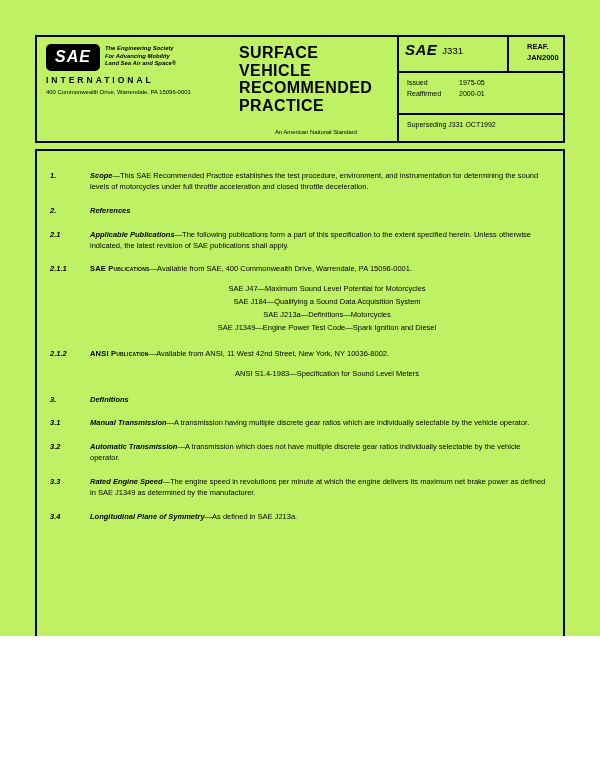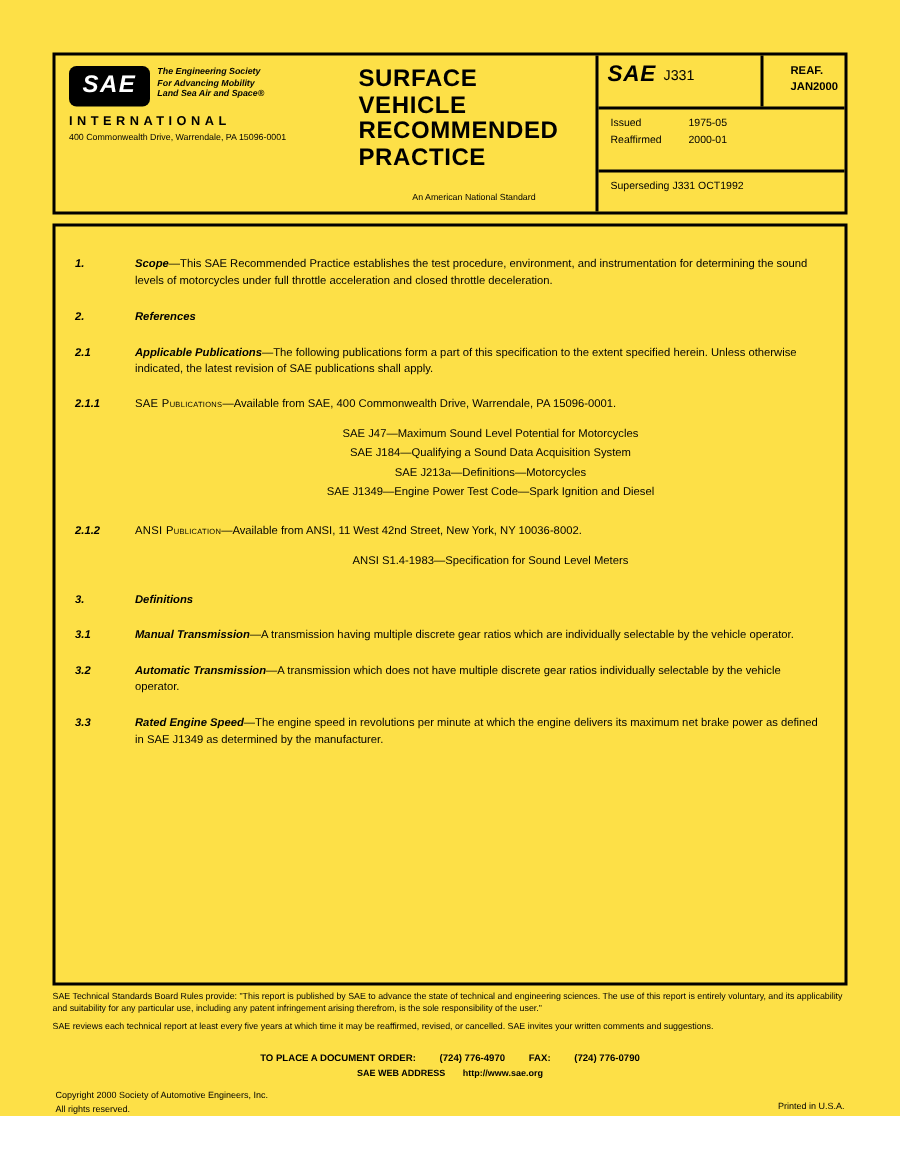--- a/index.html
+++ b/index.html
@@ -1,21 +1,21 @@
 <!DOCTYPE html>
 <html><head>
 <meta charset="utf-8">
 <style>
   * { box-sizing: border-box; margin: 0; padding: 0; }
   html, body { background: #ffffff; }
   .page {
     position: relative;
     width: 600px;
-    height: 744px;
-    background: #fde047;
+    height: 636px;
+    background: #bef264;
     color: #000;
     font-family: "Liberation Sans", sans-serif;
     overflow: hidden;
   }
 
   
   .header-box {
     position: absolute;
     left: 35px; top: 35px;
     width: 530px; height: 108px;
@@ -61,21 +61,21 @@
     height: 50px; border-bottom: 2px solid #000;
     display: flex; align-items: center; justify-content: center;
     font-weight: bold; font-size: 8.5px;
   }
   .body-content { padding: 20px 16px 0 13px; }
 
   .section { display: flex; font-size: 7.5px; line-height: 1.45; margin-bottom: 13px; }
   .sec-num { width: 40px; flex-shrink: 0; font-weight: bold; font-style: italic; }
   .sec-body { flex: 1; }
   .sec-heading { font-weight: bold; font-style: italic; }
-  .sec-heading.caps { font-weight: normal; font-style: normal; font-variant: small-caps; letter-spacing: 0.2px; }
+  .sec-heading.caps { font-weight: bold; font-style: normal; font-variant: small-caps; letter-spacing: 0.2px; }
   .sec-items { padding-left: 17px; }
   .sec-items:not(:empty) { margin-top: 9px; }
   .sec-item { margin-bottom: 2px; text-align: center; }
 
   
   .footnotes { position: absolute; left: 35px; top: 662px; width: 530px; font-size: 5.9px; line-height: 1.32; }
   .footnote + .footnote { margin-top: 4px; }
 
   .order-block { position: absolute; left: 0; top: 702px; width: 600px; text-align: center; font-weight: bold; }
   .order-line { font-size: 6.4px; }
@@ -217,20 +217,27 @@
   </div>
 
   <div class="section">
     <span class="sec-num">3.3</span>
     <div class="sec-body">
       <span class="sec-heading">Rated Engine Speed</span><span class="sec-text">—The engine speed in revolutions per minute at which the engine delivers its maximum net brake power as defined in SAE J1349 as determined by the manufacturer.</span>
       <div class="sec-items"></div>
     </div>
   </div>
 
+  <div class="section">
+    <span class="sec-num">3.4</span>
+    <div class="sec-body">
+      <span class="sec-heading">Longitudinal Plane of Symmetry</span><span class="sec-text">—As defined in SAE J213a.</span>
+      <div class="sec-items"></div>
+    </div>
+  </div>
 </div>
   </div>
 
   <div class="footnotes">
     <div class="footnote">SAE Technical Standards Board Rules provide: "This report is published by SAE to advance the state of technical and engineering sciences. The use of this report is entirely voluntary, and its applicability and suitability for any particular use, including any patent infringement arising therefrom, is the sole responsibility of the user."</div>
     <div class="footnote">SAE reviews each technical report at least every five years at which time it may be reaffirmed, revised, or cancelled. SAE invites your written comments and suggestions.</div>
   </div>
 
   <div class="order-block">
     <div class="order-line">

